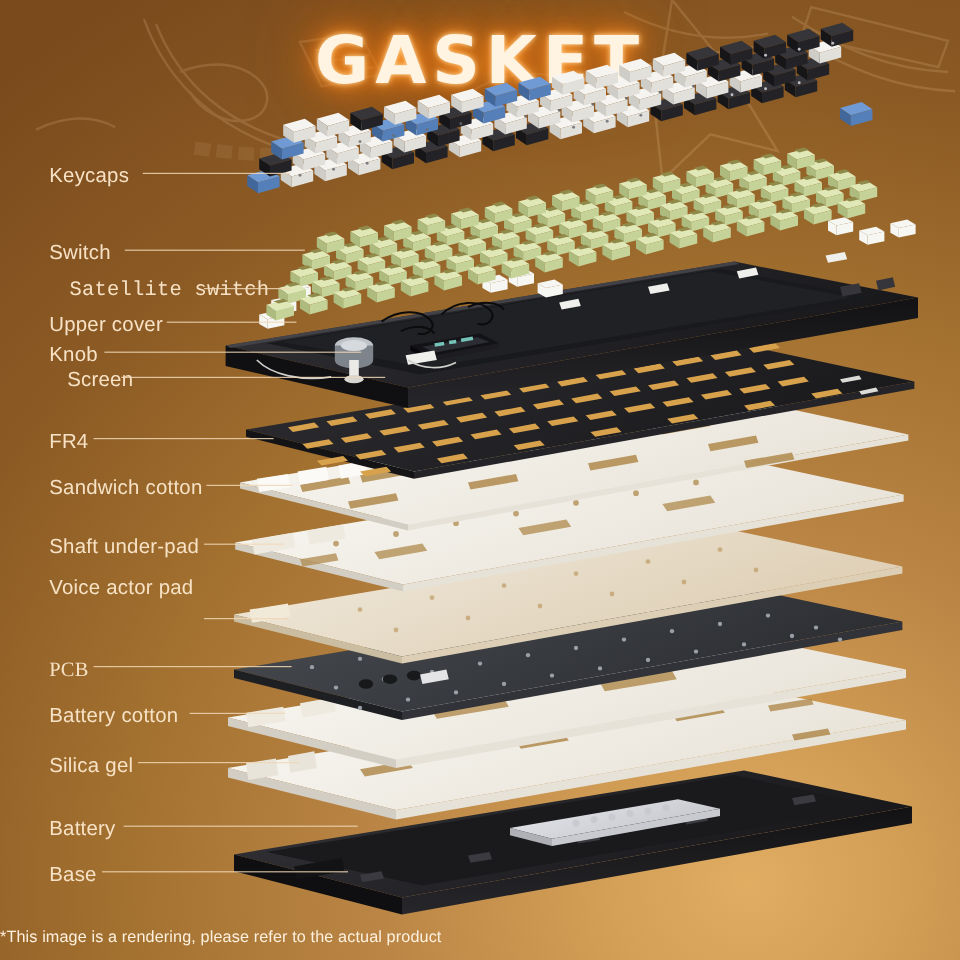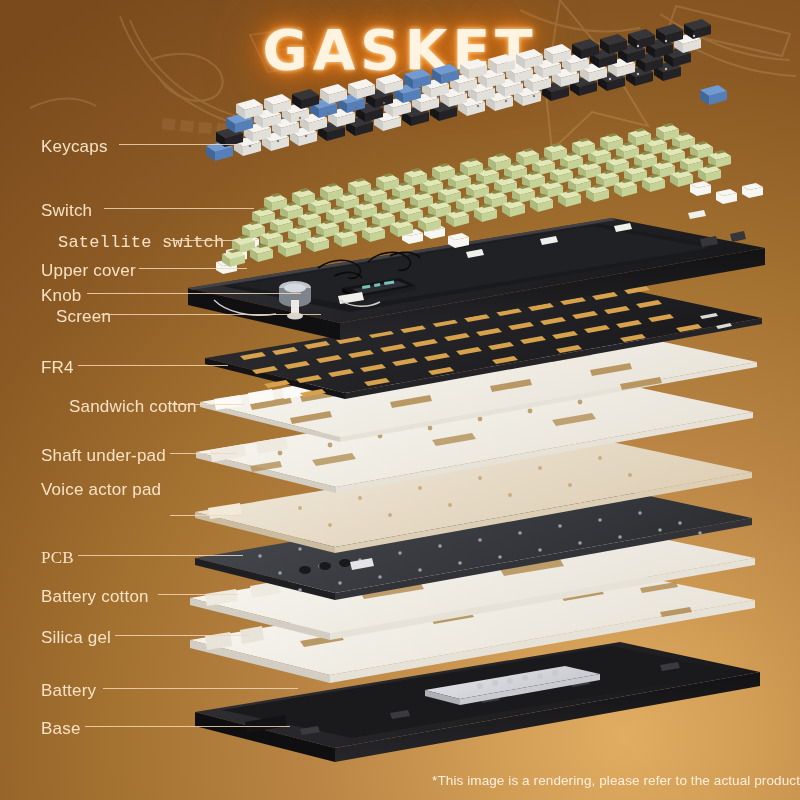--- a/index.html
+++ b/index.html
@@ -32,21 +32,21 @@
   
   .label{
     position:absolute;color:#f7e2c6;font-size:17px;white-space:nowrap;
     letter-spacing:.2px;
   }
   .leader{
     position:absolute;height:1px;background:#f0d7b6;opacity:.85;
   }
   
   #footer{
-    position:absolute;left:0;bottom:12px;width:800px;text-align:right;
+    position:absolute;left:0;bottom:12px;width:800px;text-align:left;
     color:#fdf0df;font-size:13.5px;letter-spacing:.1px;
   }
   
   #art{position:absolute;left:0;top:0;width:800px;height:800px;pointer-events:none;}
 </style>
 </head>
 <body>
 
 <div id="stage">
 
@@ -682,21 +682,21 @@
       <div class="label" style="left: 58px; top: 233px; font-family: Liberation Mono, monospace;">Satellite switch</div>
       <div class="leader" style="left: 170px; top: 240px; width: 72px;"></div>
       <div class="label" style="left: 41px; top: 261px;">Upper cover</div>
       <div class="leader" style="left: 139px; top: 268px; width: 108px;"></div>
       <div class="label" style="left: 41px; top: 286px;">Knob</div>
       <div class="leader" style="left: 87px; top: 293px; width: 214px;"></div>
       <div class="label" style="left: 56px; top: 307px;">Screen</div>
       <div class="leader" style="left: 101px; top: 314px; width: 220px;"></div>
       <div class="label" style="left: 41px; top: 358px;">FR4</div>
       <div class="leader" style="left: 78px; top: 365px; width: 150px;"></div>
-      <div class="label" style="left: 41px; top: 397px; margin-left: 28px;">Sandwich cotton</div>
+      <div class="label" style="left: 41px; top: 397px;">Sandwich cotton</div>
       <div class="leader" style="left: 172px; top: 404px; width: 72px;"></div>
       <div class="label" style="left: 41px; top: 446px;">Shaft under-pad</div>
       <div class="leader" style="left: 170px; top: 453px; width: 67px;"></div>
       <div class="label" style="left: 41px; top: 480px;">Voice actor pad</div>
       <div class="leader" style="left: 170px; top: 515px; width: 70px;"></div>
       <div class="label" style="left: 41px; top: 548px; font-family: Liberation Serif, serif;">PCB</div>
       <div class="leader" style="left: 78px; top: 555px; width: 165px;"></div>
       <div class="label" style="left: 41px; top: 587px;">Battery cotton</div>
       <div class="leader" style="left: 158px; top: 594px; width: 80px;"></div>
       <div class="label" style="left: 41px; top: 628px;">Silica gel</div>

